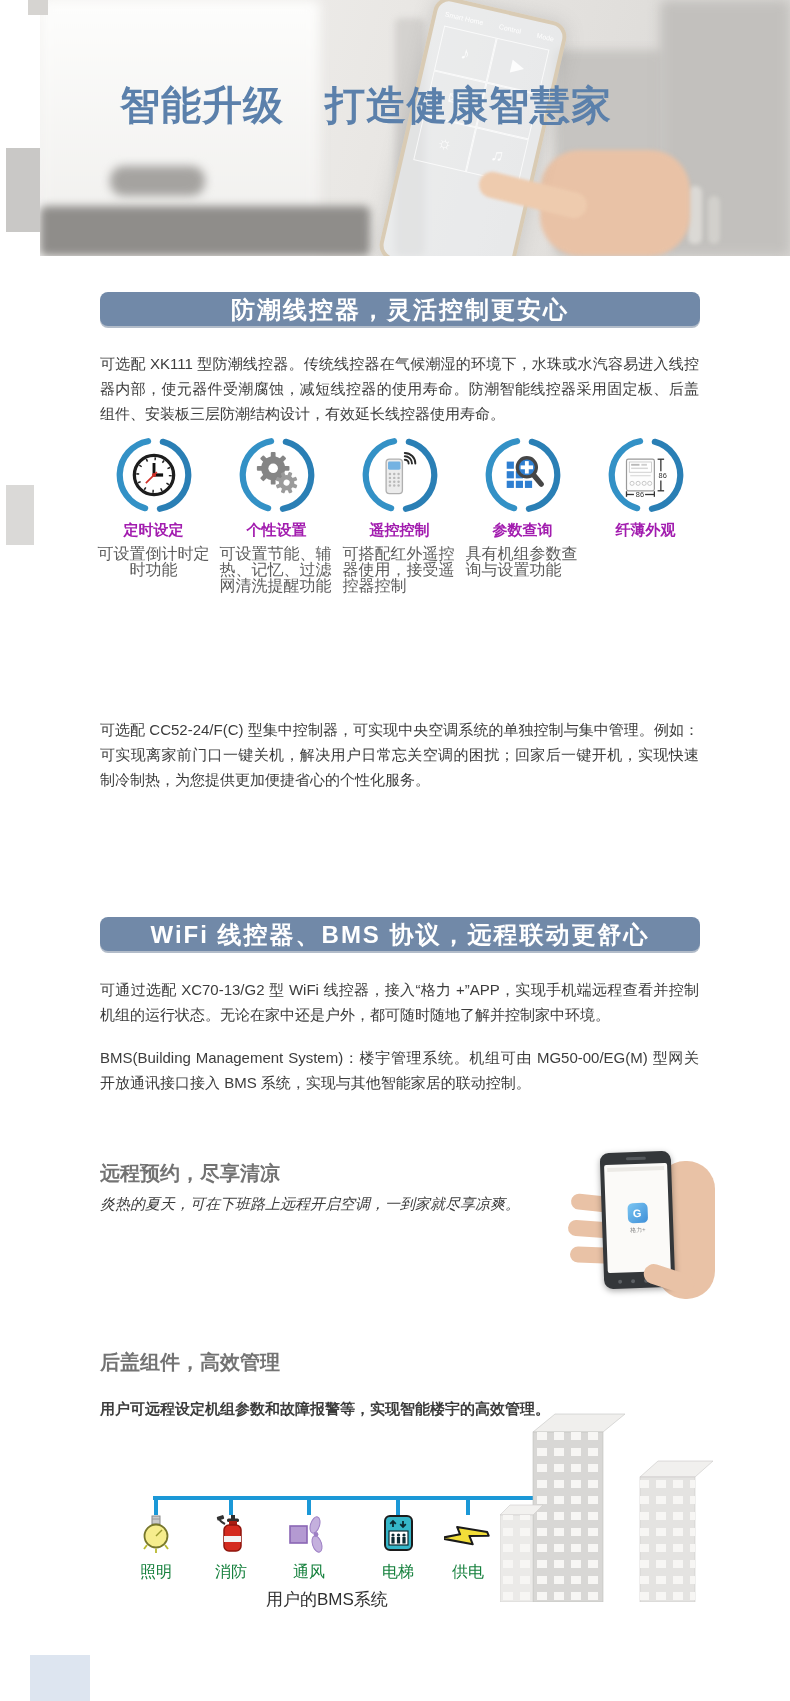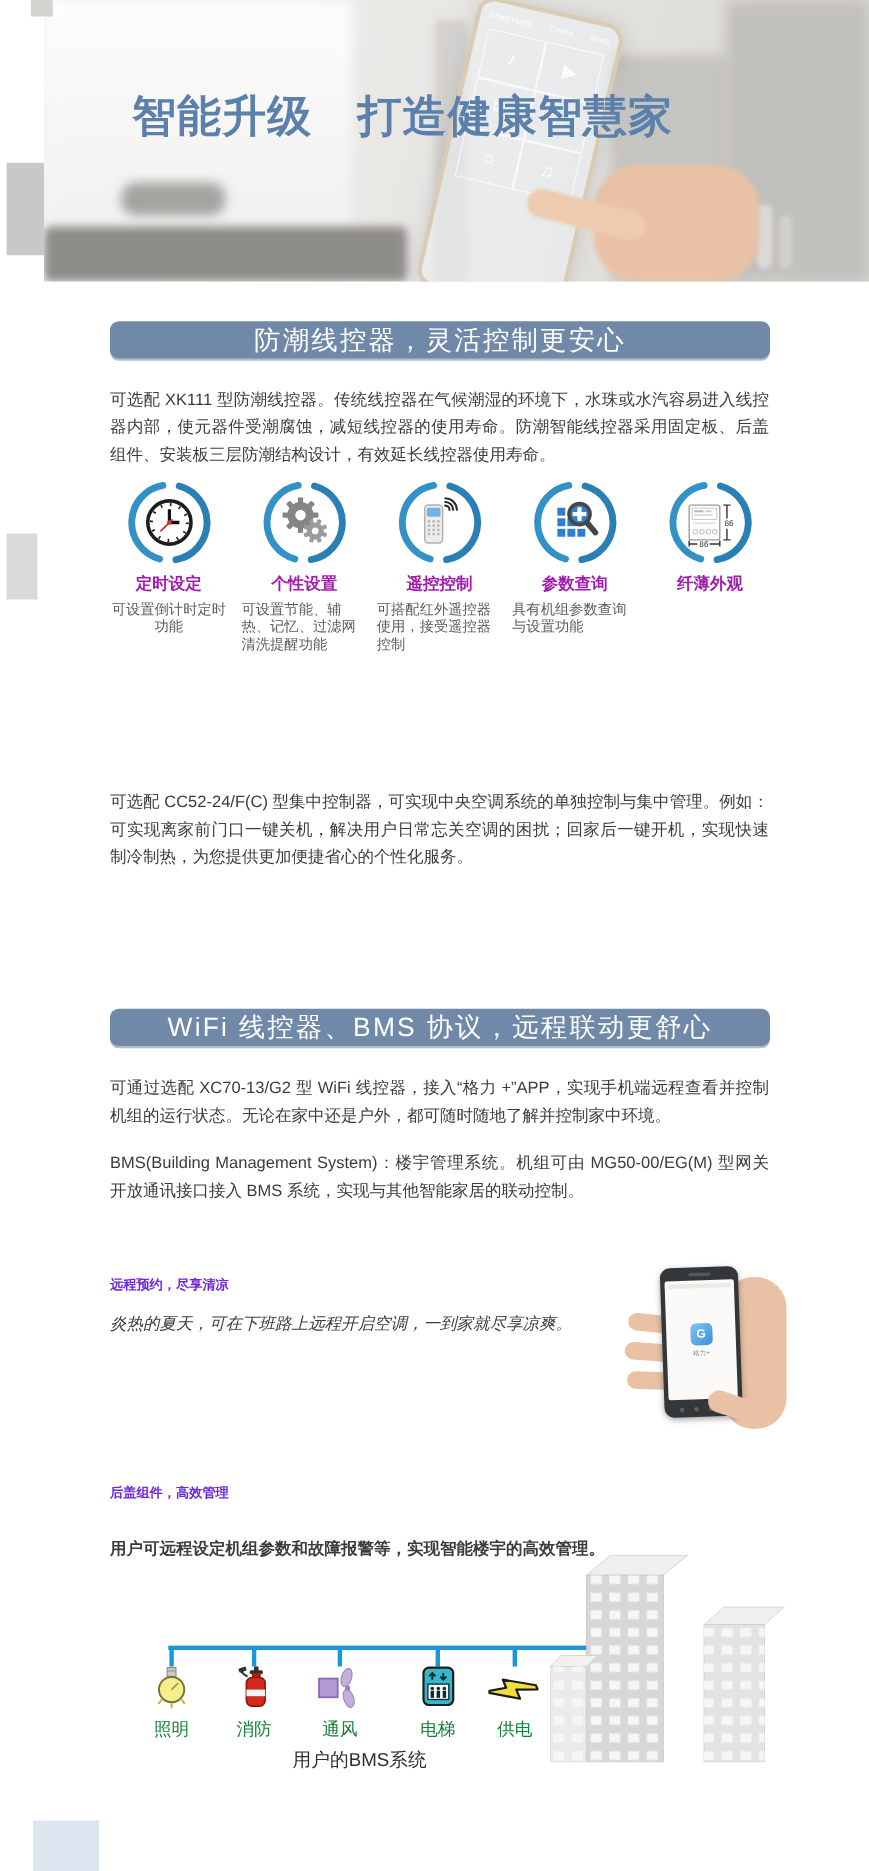--- a/index.html
+++ b/index.html
@@ -17,33 +17,33 @@
   .hp-tabs{display:flex;justify-content:space-around;margin-top:10px;font-size:7px;
         color:rgba(255,255,255,0.95);}
   .hp-grid{display:grid;grid-template-columns:1fr 1fr;margin:8px 10px;}
   .hp-cell{height:44px;border:1px solid rgba(255,255,255,0.75);display:flex;
         align-items:center;justify-content:center;font-size:17px;color:rgba(255,255,255,0.9);}
   .hero-hand .blob{background:#e9c2a6;filter:blur(2px);}
   
   .deco{position:absolute;}
   
   .banner{position:absolute;left:100px;width:600px;height:34px;background:#7189a8;
-        border-radius:8px;color:#ffffff;font-size:24px;font-weight:400;text-align:center;
+        border-radius:8px;color:#ffffff;font-size:24px;font-weight:700;text-align:center;
         line-height:35px;letter-spacing:2px;box-shadow:0 2px 0 rgba(84,106,136,0.45);}
   .para{position:absolute;left:100px;width:599px;font-size:15px;line-height:25px;
         color:#3c3c3c;text-align:justify;margin:0;}
-  .subhead{position:absolute;left:100px;font-size:12px;font-weight:bold;color:#6d28d9;margin:0;}
+  .subhead{position:absolute;left:100px;font-size:20px;font-weight:bold;color:#737373;margin:0;}
   
   .features{position:absolute;left:92px;top:436px;width:616px;display:flex;}
   .feature{width:123px;display:flex;flex-direction:column;align-items:center;}
   .fcircle{position:relative;width:78px;height:78px;}
   .fcircle .ring{position:absolute;inset:0;}
   .fglyph{position:absolute;inset:0;display:flex;align-items:center;justify-content:center;}
   .flabel{margin-top:7px;font-size:15px;font-weight:bold;color:#a21caf;}
-  .fdesc{margin-top:6px;width:114px;font-size:13px;line-height:16px;color:#5c5c5c;text-align:left;}
+  .fdesc{margin-top:6px;width:114px;font-size:16px;line-height:16px;color:#5c5c5c;text-align:left;}
   
   .shand{position:absolute;left:565px;top:1143px;width:150px;height:165px;}
   .shand .skin{position:absolute;background:#e9c2a6;border-radius:12px;}
   .sphone{position:absolute;left:37px;top:9px;width:71px;height:136px;background:#34373a;
         border-radius:9px;transform:rotate(-2deg);box-shadow:0 2px 6px rgba(0,0,0,0.35);z-index:2;}
   .sphone .speaker{position:absolute;left:26px;top:5px;width:20px;height:3px;border-radius:2px;background:#55595d;}
   .sphone .screen{position:absolute;left:4px;top:12px;right:4px;bottom:16px;background:#fbfaf8;
         border-radius:2px;display:flex;flex-direction:column;align-items:center;}
   .sphone .status{width:92%;height:4px;margin-top:3px;background:#eceae6;}
   .appicon{margin-top:32px;width:20px;height:20px;border-radius:5px;

